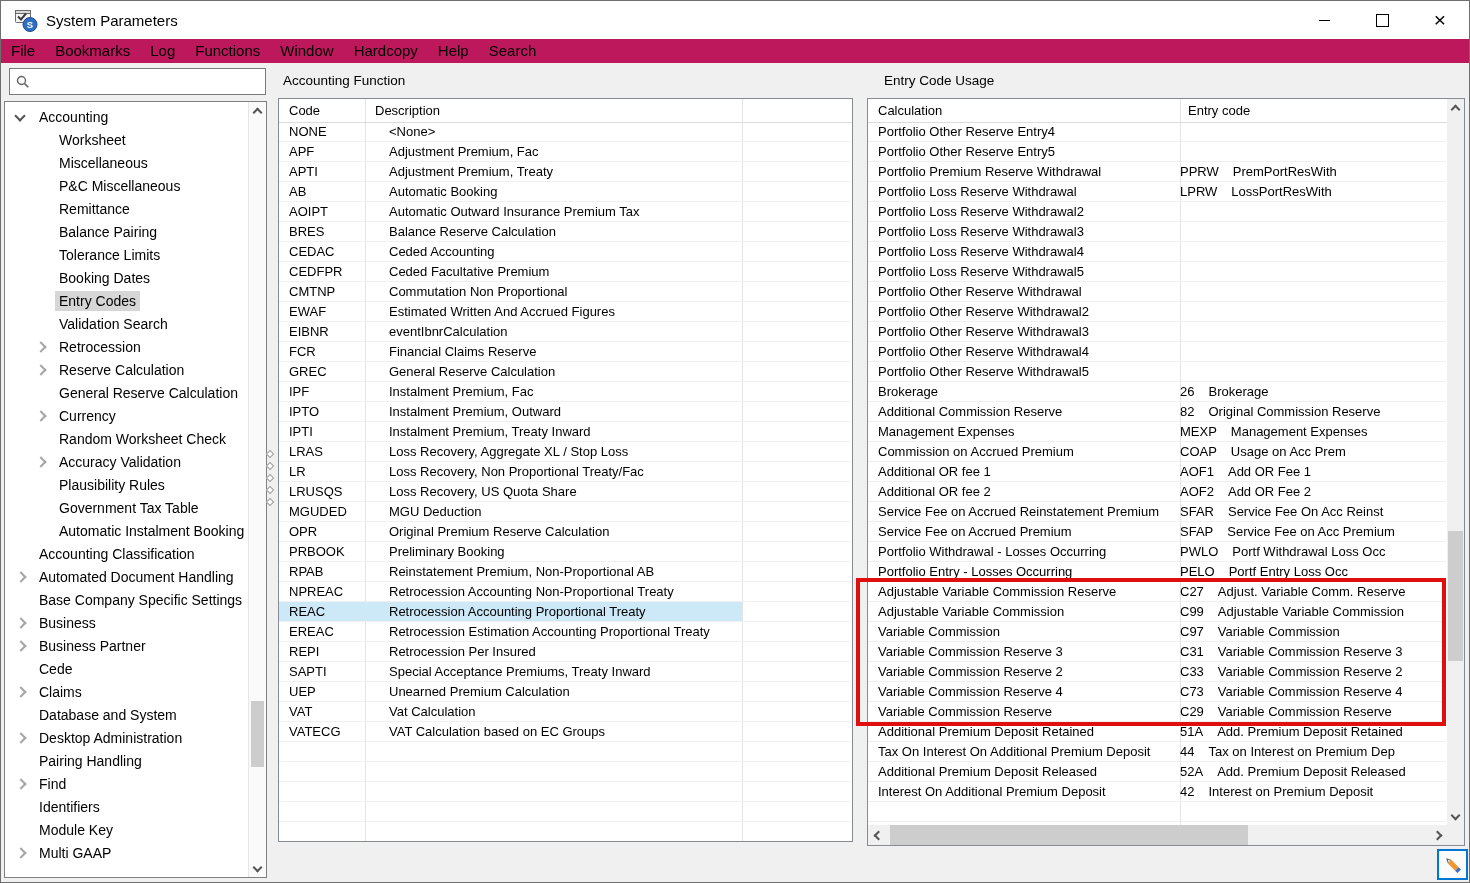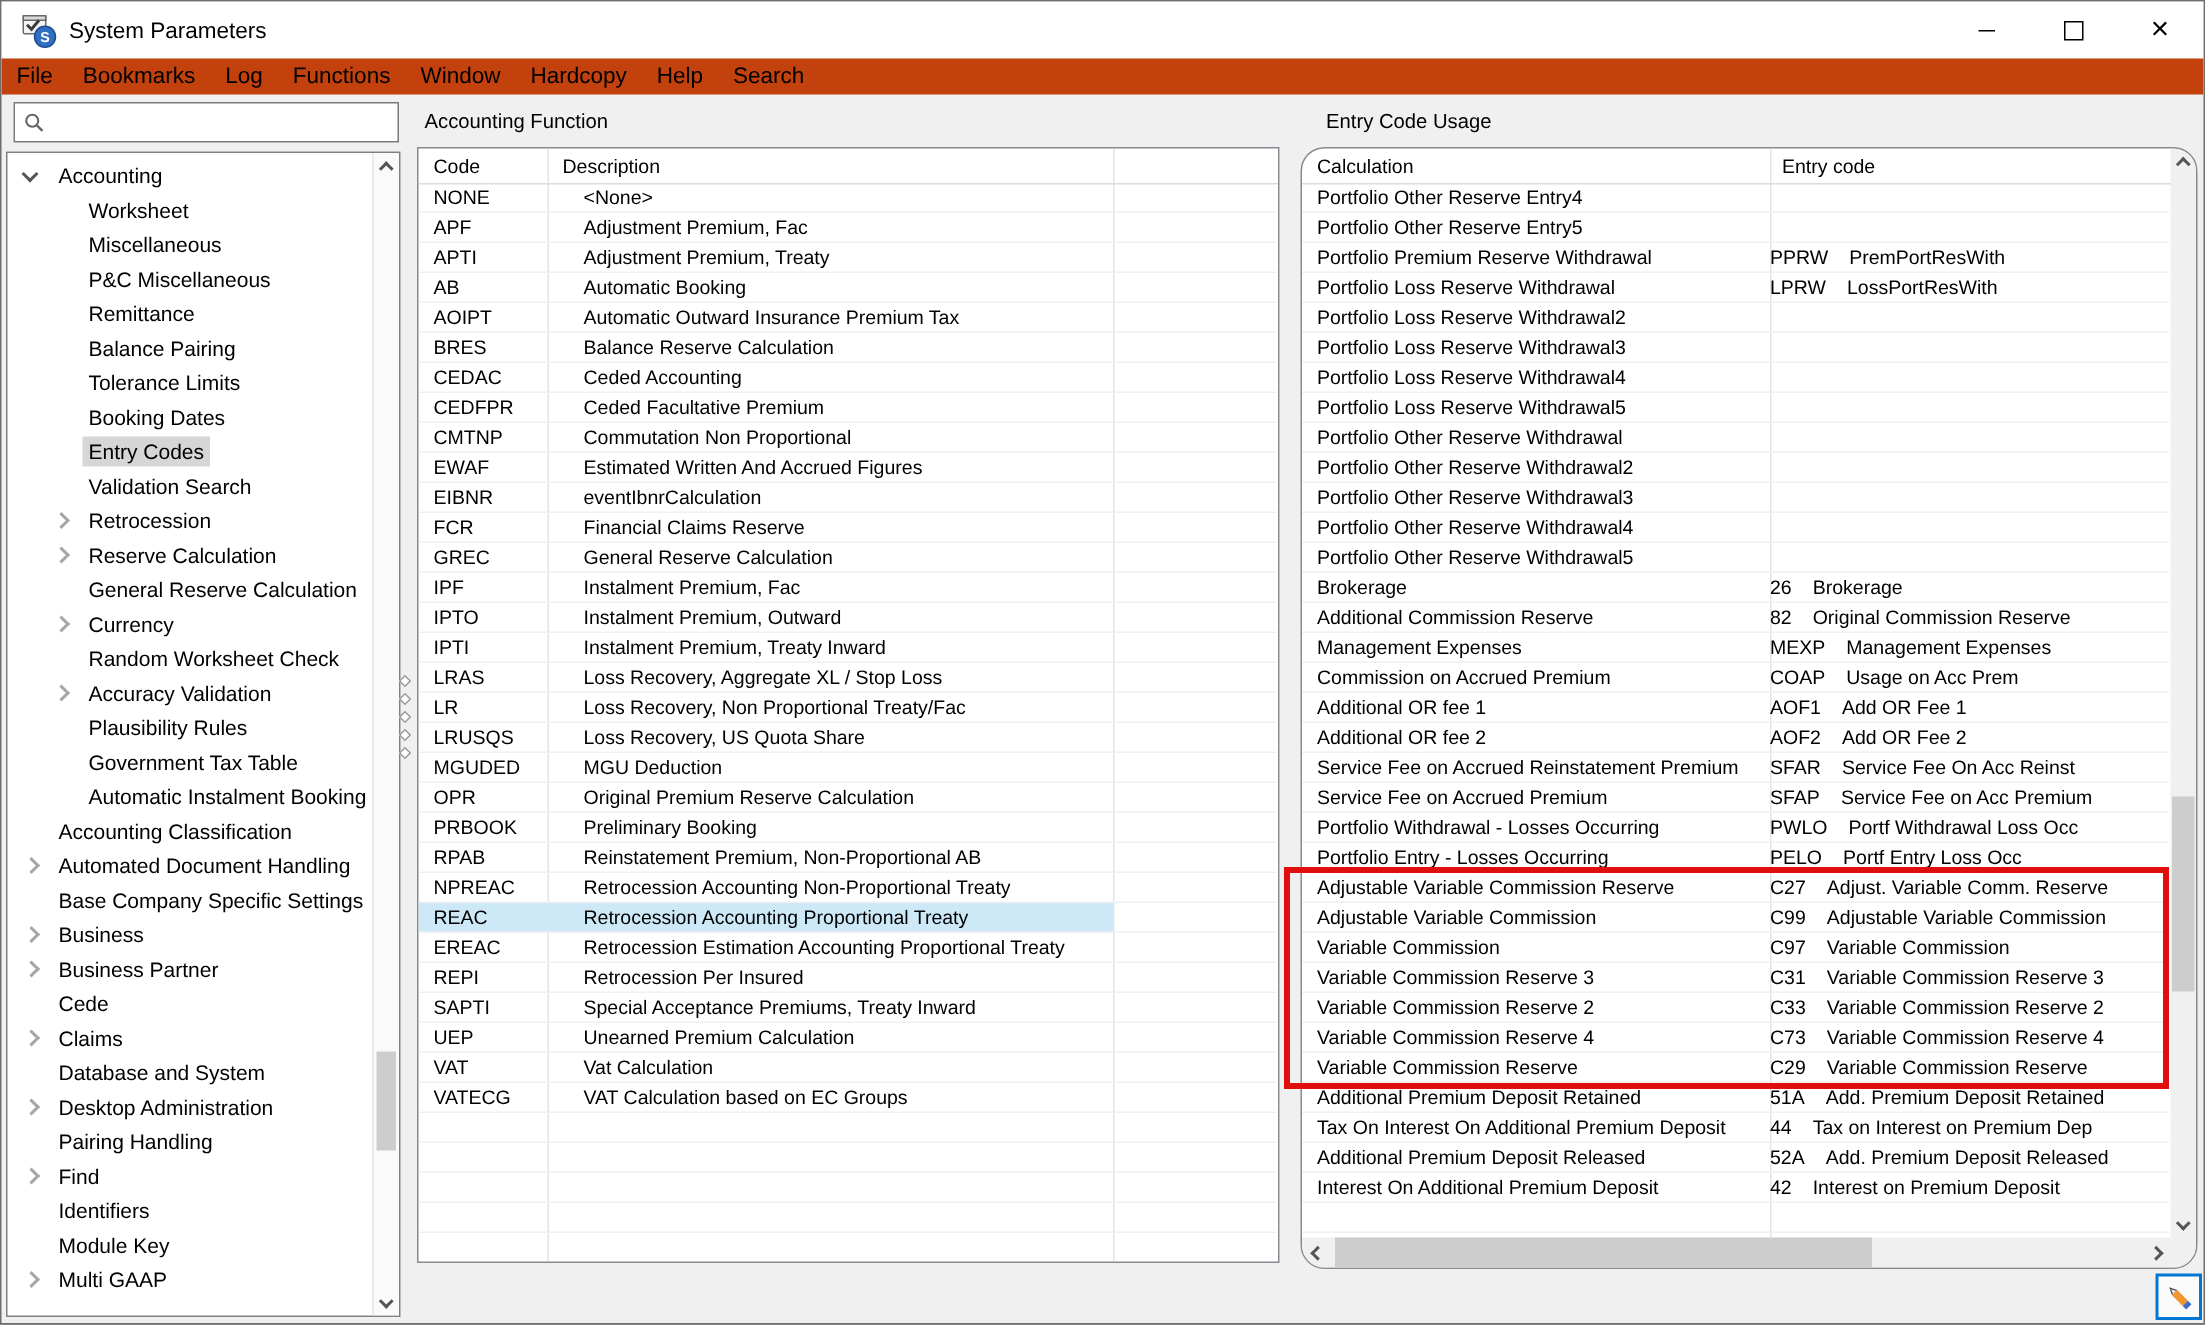--- a/index.html
+++ b/index.html
@@ -11,21 +11,21 @@
   
   .titlebar{position:absolute;left:0;top:0;width:100%;height:38px;background:#fff;display:flex;align-items:center;}
   .app-icon{width:24px;height:24px;margin-left:13px;}
   .title-text{margin-left:8px;font-size:15px;}
   .win-controls{position:absolute;right:0;top:0;height:38px;display:flex;}
   .win-btn{width:58px;height:38px;display:flex;align-items:center;justify-content:center;cursor:default;}
   .glyph-min{display:block;width:11px;height:1px;background:#000;}
   .glyph-max{display:block;width:11px;height:11px;border:1px solid #000;}
   .glyph-close{font-size:21px;font-weight:300;line-height:1;margin-top:-2px;}
   
-  .menubar{position:absolute;left:0;top:38px;width:100%;height:24px;background:#c2410c;display:flex;align-items:flex-start;}
+  .menubar{position:absolute;left:0;top:38px;width:100%;height:24px;background:#be185d;display:flex;align-items:flex-start;}
   .menu-item{padding:0 10px;font-size:15px;line-height:24px;}
   
   .searchbox{position:absolute;left:8px;top:67px;width:257px;height:27px;background:#fff;border:1px solid #7a7a7a;display:flex;align-items:center;box-sizing:border-box;}
   .searchbox svg{margin-left:6px;flex:0 0 auto;}
   .searchbox input{flex:1;border:none;outline:none;font-size:13px;height:20px;font-family:"Liberation Sans",sans-serif;background:transparent;}
   .tree{position:absolute;left:3px;top:100px;width:263px;height:777px;background:#fff;border:1px solid #808080;box-sizing:border-box;overflow:hidden;}
   .tree-items{position:absolute;left:0;top:3px;right:17px;}
   .tree-item{display:flex;align-items:center;height:23px;font-size:14px;white-space:nowrap;}
   .tree-item.lvl1{padding-left:10px;}
   .tree-item.lvl2{padding-left:30px;}
@@ -53,21 +53,21 @@
   .vline{position:absolute;top:0;width:1px;background:#e4e4e4;}
   .rows{position:absolute;left:0;right:0;top:23px;}
   .mrow,.rrow{position:relative;height:20px;box-sizing:border-box;border-bottom:1px solid #f0f0f0;display:flex;align-items:center;font-size:13px;white-space:nowrap;}
   
   #middle-grid{left:277px;width:575px;height:744px;}
   #middle-grid .rows{right:1px;}
   .mrow .code{width:86px;padding-left:10px;box-sizing:border-box;flex:0 0 auto;z-index:1;}
   .mrow .desc{padding-left:24px;z-index:1;}
   .mrow.selected::before{content:"";position:absolute;left:0;top:0;width:463px;height:100%;background:#cde8f7;}
   
-  #right-grid{left:866px;width:598px;height:748px;border-radius:16px;}
+  #right-grid{left:866px;width:598px;height:748px;}
   #right-grid .rows{right:18px;}
   .rrow .calc{width:312px;padding-left:10px;box-sizing:border-box;flex:0 0 auto;}
   .rrow .ec-code{margin-right:14px;}
   .vscroll{position:absolute;top:0;right:0;bottom:20px;width:17px;background:#f0f0f0;}
   .vscroll .sb-top{top:0;}
   .vscroll .sb-bottom{bottom:0;}
   .v-thumb{position:absolute;left:1px;right:1px;top:432px;height:130px;background:#cdcdcd;}
   .hscroll{position:absolute;left:0;right:17px;bottom:0;height:20px;background:#f0f0f0;display:block;}
   .h-btn{position:absolute;top:0;bottom:0;width:17px;display:flex;align-items:center;justify-content:center;}
   .h-left{left:0;}

